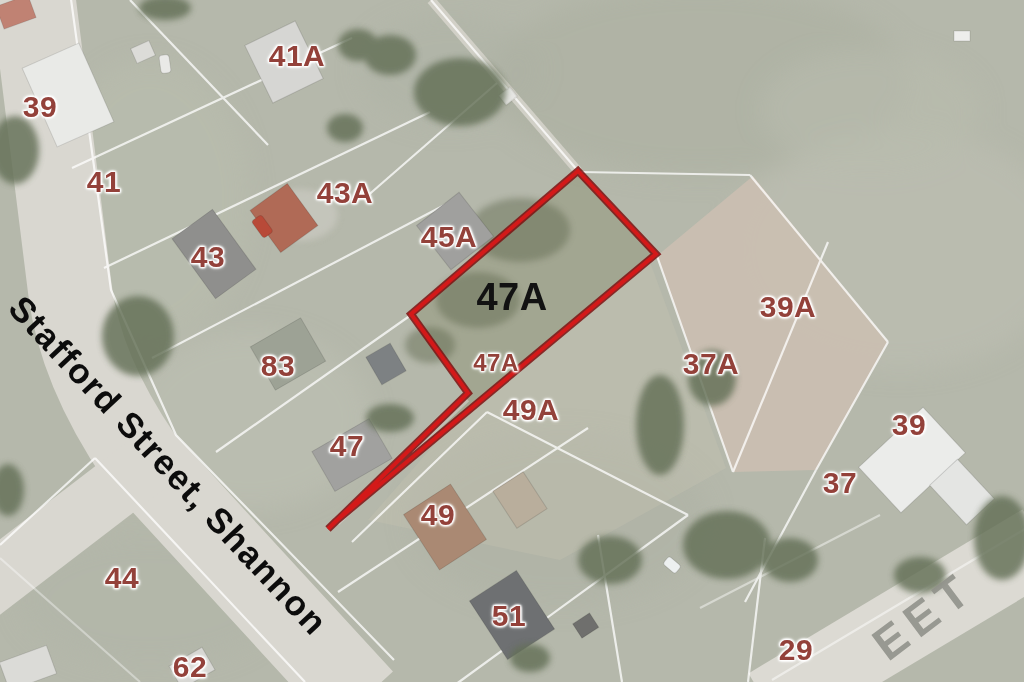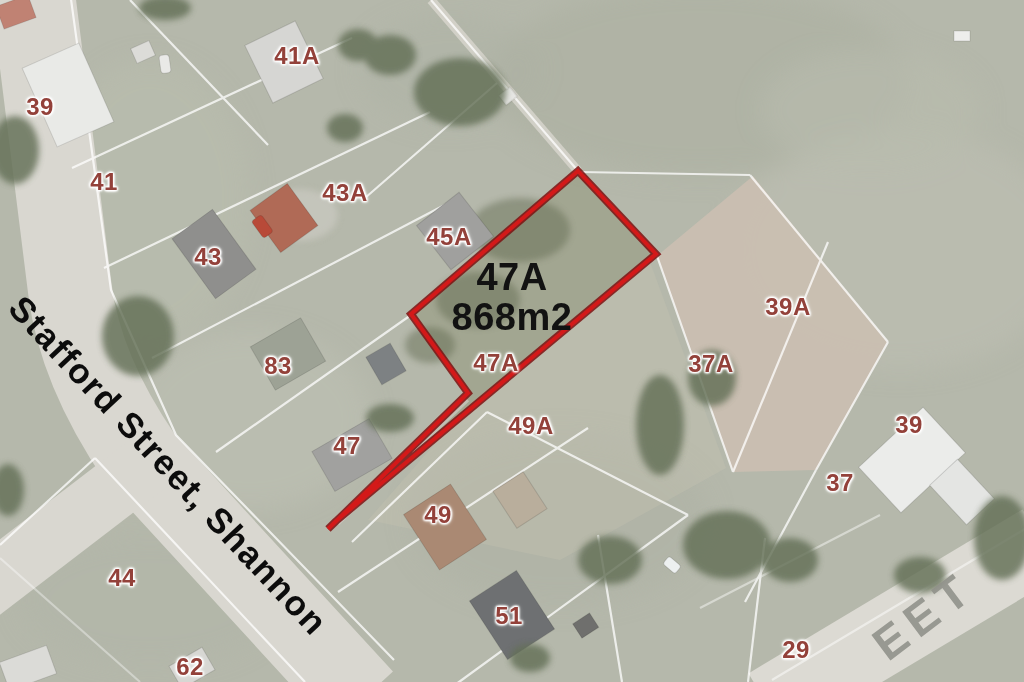--- a/index.html
+++ b/index.html
@@ -4,21 +4,21 @@
 <style>
   html,body{margin:0;padding:0;background:#222;}
   .map-stage{
     position:relative;width:1024px;height:682px;overflow:hidden;
     font-family:"Liberation Sans", sans-serif;background:#b5b8ab;
   }
   .map-stage svg{position:absolute;left:0;top:0;}
   .overlay{position:absolute;left:0;top:0;width:100%;height:100%;pointer-events:none;}
   .lot{
     position:absolute;transform:translate(-50%,-50%);
-    font-size:24px;font-weight:bold;letter-spacing:.5px;color:#93413a;
+    font-size:30px;font-weight:bold;letter-spacing:.5px;color:#93413a;
     text-shadow:0 0 3px #fff,0 0 3px #fff,0 0 5px #fff,1px 1px 2px #fff,-1px -1px 2px #fff,1px -1px 2px #fff,-1px 1px 2px #fff;
     white-space:nowrap;
   }
   .big-label{
     position:absolute;left:512px;top:298px;transform:translate(-50%,-50%);
     text-align:center;color:#121212;font-weight:800;line-height:1.04;
     font-size:38px;letter-spacing:.5px;white-space:nowrap;
   }
   .big-label span{display:block;}
   .street-label{
@@ -210,34 +210,33 @@
 
     <span class="lot" style="left:40px;top:107px">39</span>
     <span class="lot" style="left:297px;top:56px">41A</span>
     <span class="lot" style="left:104px;top:182px">41</span>
     <span class="lot" style="left:345px;top:193px">43A</span>
     <span class="lot" style="left:208px;top:257px">43</span>
     <span class="lot" style="left:449px;top:237px">45A</span>
     <span class="lot" style="left:278px;top:366px">83</span>
     <span class="lot" style="left:347px;top:446px">47</span>
     <span class="lot" style="left:496px;top:363px;font-size:24px">47A</span>
-    <span class="lot" style="left:531px;top:426px">49A</span>
+    <span class="lot" style="left:531px;top:410px">49A</span>
     <span class="lot" style="left:438px;top:515px">49</span>
     <span class="lot" style="left:509px;top:616px">51</span>
     <span class="lot" style="left:122px;top:578px">44</span>
     <span class="lot" style="left:190px;top:667px">62</span>
     <span class="lot" style="left:711px;top:364px">37A</span>
     <span class="lot" style="left:788px;top:307px">39A</span>
     <span class="lot" style="left:909px;top:425px">39</span>
     <span class="lot" style="left:840px;top:483px">37</span>
     <span class="lot" style="left:796px;top:650px">29</span>
 
     <div class="big-label">
       <span>47A</span>
-      <span>868m2</span>
     </div>
 
     <div class="street-label">Stafford Street, Shannon</div>
 
     <div class="street-partial">EET</div>
   </div>
 
 </div>
 
 </body></html>

